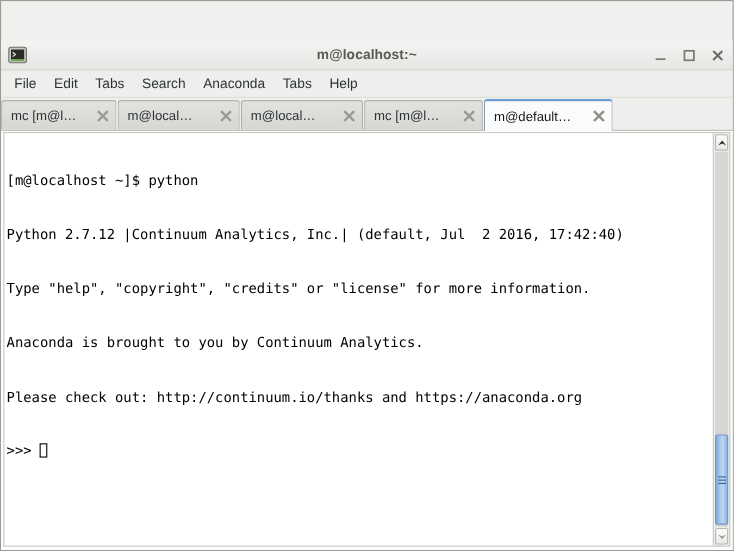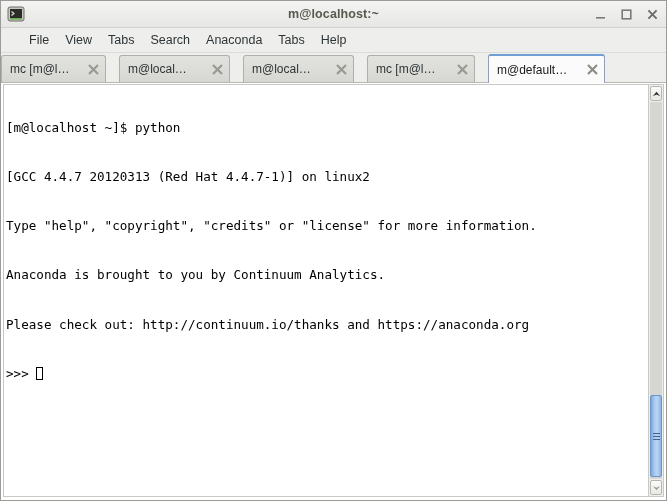--- a/index.html
+++ b/index.html
@@ -30,20 +30,21 @@
 
   
   .titlebar {
     position: relative;
     height: 26px;
     flex: 0 0 26px;
     background: linear-gradient(to bottom, #f4f4f2 0%, #ececeb 55%, #e6e6e4 100%);
     border-bottom: 1px solid #d2d2ce;
     display: flex;
     align-items: center;
+    margin-top: 36px;
   }
   .win-icon {
     position: absolute;
     left: 6px;
     top: 4px;
     width: 18px;
     height: 18px;
   }
   .titlebar-title {
     flex: 1 1 auto;
@@ -72,21 +73,21 @@
   .win-btn svg { display: block; }
 
   
   .menubar {
     height: 25px;
     flex: 0 0 25px;
     background: #eeeeec;
     border-bottom: 1px solid #dcdcd8;
     display: flex;
     align-items: center;
-    padding-left: 20px;
+    padding-left: 4px;
     box-sizing: border-box;
     text-align: right;
   }
   .menu-item {
     font-size: 12.5px;
     color: #2e3436;
     padding: 2px 8px 3px 8px;
     cursor: default;
     white-space: nowrap;
     user-select: none;
@@ -95,21 +96,20 @@
   
   .tabbar {
     height: 30px;
     flex: 0 0 30px;
     background: #eeeeec;
     display: flex;
     align-items: flex-end;
     box-sizing: border-box;
     padding: 0 0 0 0;
     border-bottom: 1px solid #b7b7b0;
-    gap: 12px;
   }
   .tab {
     height: 27px;
     box-sizing: border-box;
     display: flex;
     align-items: center;
     justify-content: space-between;
     background: linear-gradient(to bottom, #e2e2df 0%, #d6d6d2 100%);
     border: 1px solid #b0b0aa;
     border-bottom: none;
@@ -276,21 +276,21 @@
       <span class="win-btn">
         <svg width="13" height="13" viewBox="0 0 13 13">
           <path d="M2.4 2.4 L10.6 10.6 M10.6 2.4 L2.4 10.6" stroke="#6d6d68" stroke-width="1.9" stroke-linecap="butt"></path>
         </svg>
       </span>
     </div>
   </div>
 
   <div class="menubar">
     <div class="menu-item">File</div>
-    <div class="menu-item">View</div>
+    <div class="menu-item">Edit</div>
     <div class="menu-item">Tabs</div>
     <div class="menu-item">Search</div>
     <div class="menu-item">Anaconda</div>
     <div class="menu-item">Tabs</div>
     <div class="menu-item">Help</div>
   </div>
 
   <div class="tabbar">
     <div class="tab" style="width:105px">
       <span class="tab-label">mc [m@l…</span>
@@ -331,21 +331,21 @@
           <path d="M3 3 L12 12 M12 3 L3 12" stroke="#8d8d87" stroke-width="2.2" stroke-linecap="butt"></path>
         </svg>
       </span>
     </div>
   </div>
 
   <div class="terminal-wrap">
     <div class="terminal">
       <div class="term-lines">
         <div class="term-line">[m@localhost ~]$ python</div>
-        <div class="term-line">[GCC 4.4.7 20120313 (Red Hat 4.4.7-1)] on linux2</div>
+        <div class="term-line">Python 2.7.12 |Continuum Analytics, Inc.| (default, Jul  2 2016, 17:42:40)</div>
         <div class="term-line">Type "help", "copyright", "credits" or "license" for more information.</div>
         <div class="term-line">Anaconda is brought to you by Continuum Analytics.</div>
         <div class="term-line">Please check out: http://continuum.io/thanks and https://anaconda.org</div>
         <div class="term-line"><span>&gt;&gt;&gt; </span><span class="cursor-block"></span></div>
       </div>
     </div>
 
     <div class="scrollbar">
       <div class="sb-btn">
         <svg class="arrow" width="9" height="6" viewBox="0 0 9 6">

